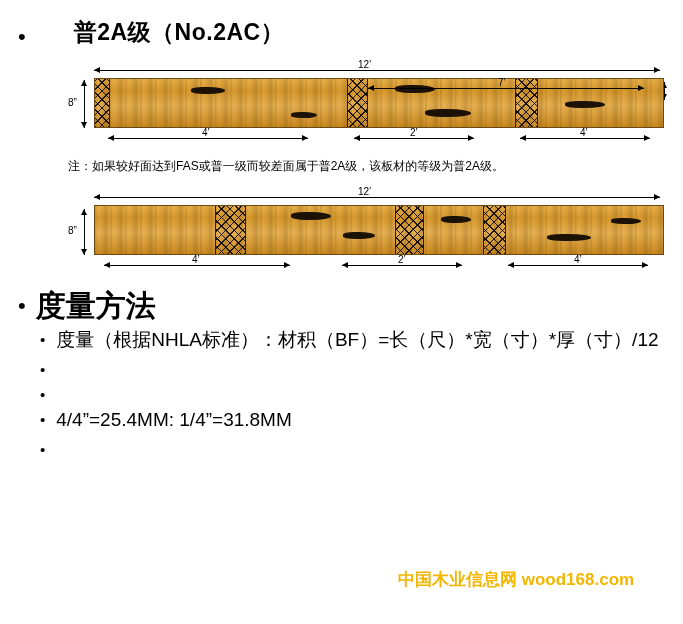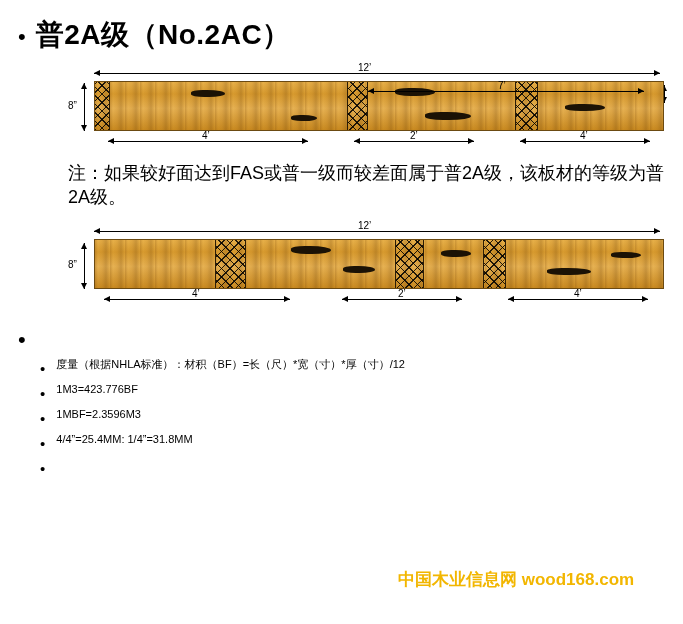--- a/index.html
+++ b/index.html
@@ -29,24 +29,25 @@
     align-items: flex-start;
   }
   .bullet-dot {
     flex: 0 0 auto;
     font-size: 22px;
     line-height: 1;
     margin-right: 10px;
     margin-top: 6px;
   }
   .h1-title {
-    font-size: 28px;
+    font-size: 23px;
     font-weight: bold;
     letter-spacing: 0.5px;
     line-height: 1.1;
+    margin-left: 38px;
   }
   .h2-title {
     font-size: 30px;
     font-weight: bold;
     line-height: 1.1;
   }
 
   
   .para {
     font-size: 12.5px;
@@ -149,21 +150,21 @@
   .dim-line-v::before {
     top: 0;
     border-bottom: 6px solid #000;
   }
   .dim-line-v::after {
     bottom: 0;
     border-top: 6px solid #000;
   }
 
   .note {
-    font-size: 18px;
+    font-size: 12px;
     margin: 8px 0 0 50px;
   }
 
   
   .meas-list {
     margin: 4px 0 0 0;
     padding: 0;
     list-style: none;
   }
   .meas-list li {
@@ -171,21 +172,21 @@
     align-items: flex-start;
     margin-top: 7px;
   }
   .meas-list .bullet-dot {
     font-size: 15px;
     margin-top: 3px;
     margin-left: 22px;
     margin-right: 11px;
   }
   .meas-text {
-    font-size: 11px;
+    font-size: 19px;
     line-height: 1.2;
   }
 
   
   .watermark {
     position: absolute;
     left: 398px;
     top: 568px;
     font-size: 17px;
     font-weight: bold;
@@ -277,34 +278,33 @@
     <div class="dim-line-h" style="left:274px; top:78px; width:120px;"></div>
     <div class="dim" style="left:330px; top:67px;">2’</div>
 
     <div class="dim-line-h" style="left:440px; top:78px; width:140px;"></div>
     <div class="dim" style="left:506px; top:67px;">4’</div>
   </div>
 
 
   <div class="bullet-row" style="margin-top:14px;">
     <span class="bullet-dot">•</span>
+    <span class="h2-title">度量方法</span>
   </div>
 
   <ul class="meas-list">
     <li>
       <span class="bullet-dot">•</span>
       <span class="meas-text">度量（根据NHLA标准）：材积（BF）=长（尺）*宽（寸）*厚（寸）/12</span>
     </li>
     <li>
       <span class="bullet-dot">•</span>
-      <span class="meas-text">1M3=423.776BF</span>
-    </li>
-    <li>
-      <span class="bullet-dot">•</span>
-      <span class="meas-text">1MBF=2.3596M3</span>
+    </li>
+    <li>
+      <span class="bullet-dot">•</span>
     </li>
     <li>
       <span class="bullet-dot">•</span>
       <span class="meas-text">4/4”=25.4MM: 1/4”=31.8MM</span>
     </li>
     <li>
       <span class="bullet-dot">•</span>
     </li>
   </ul>
 

